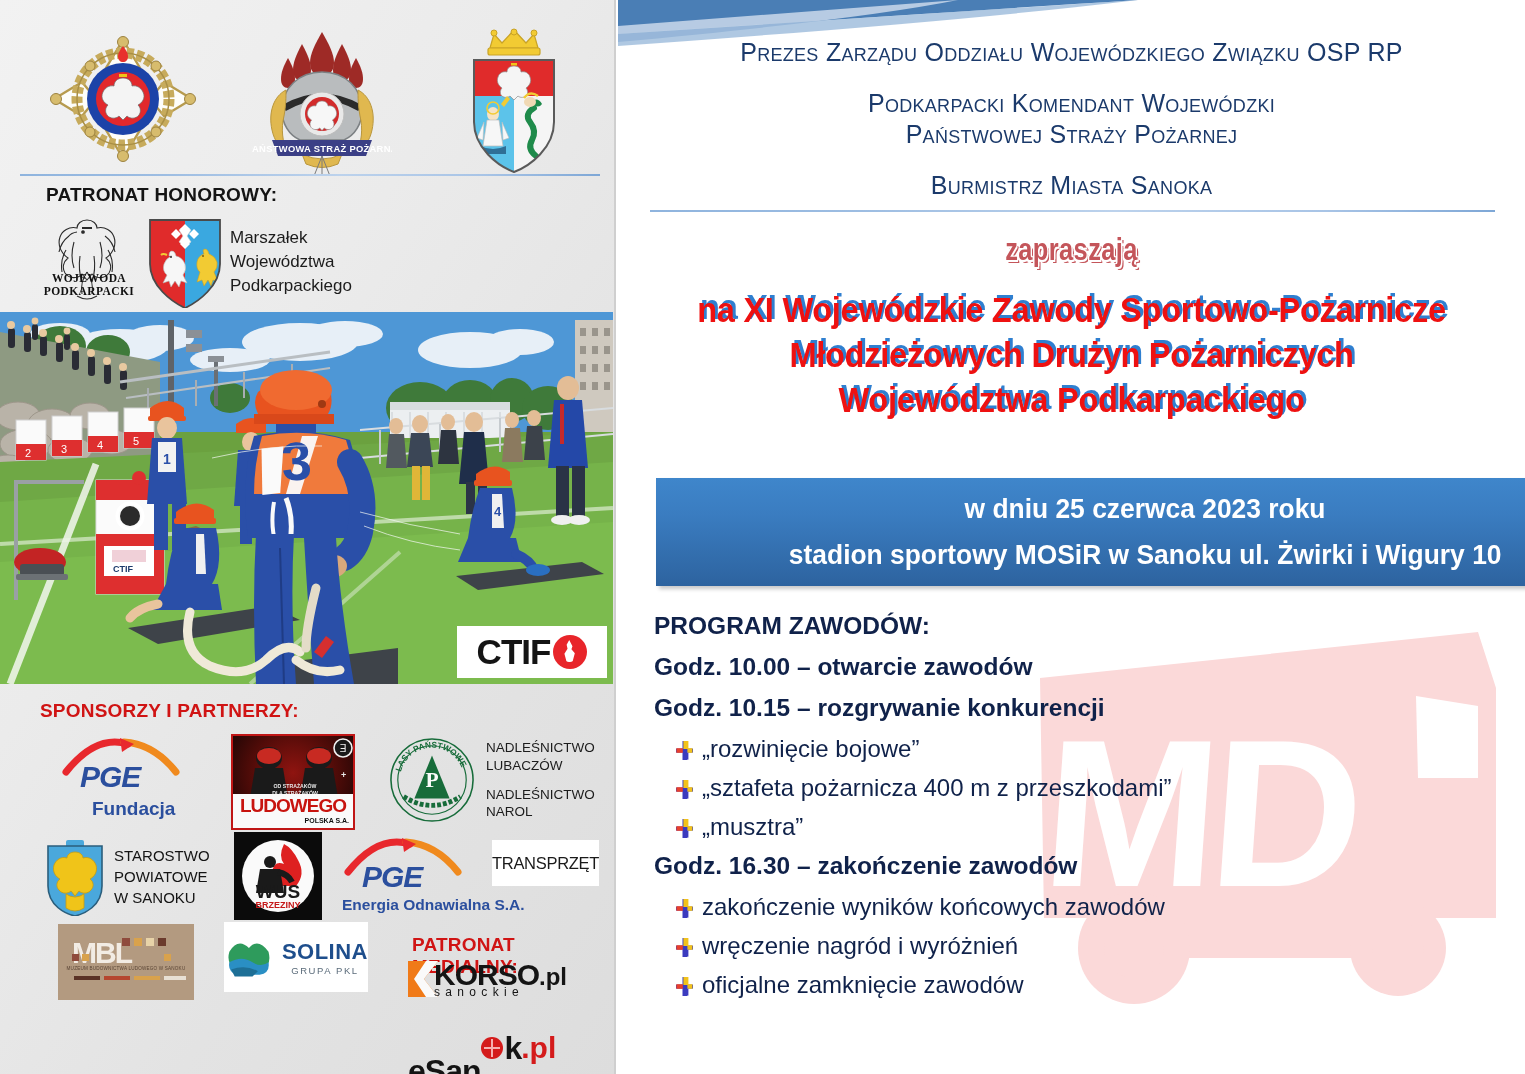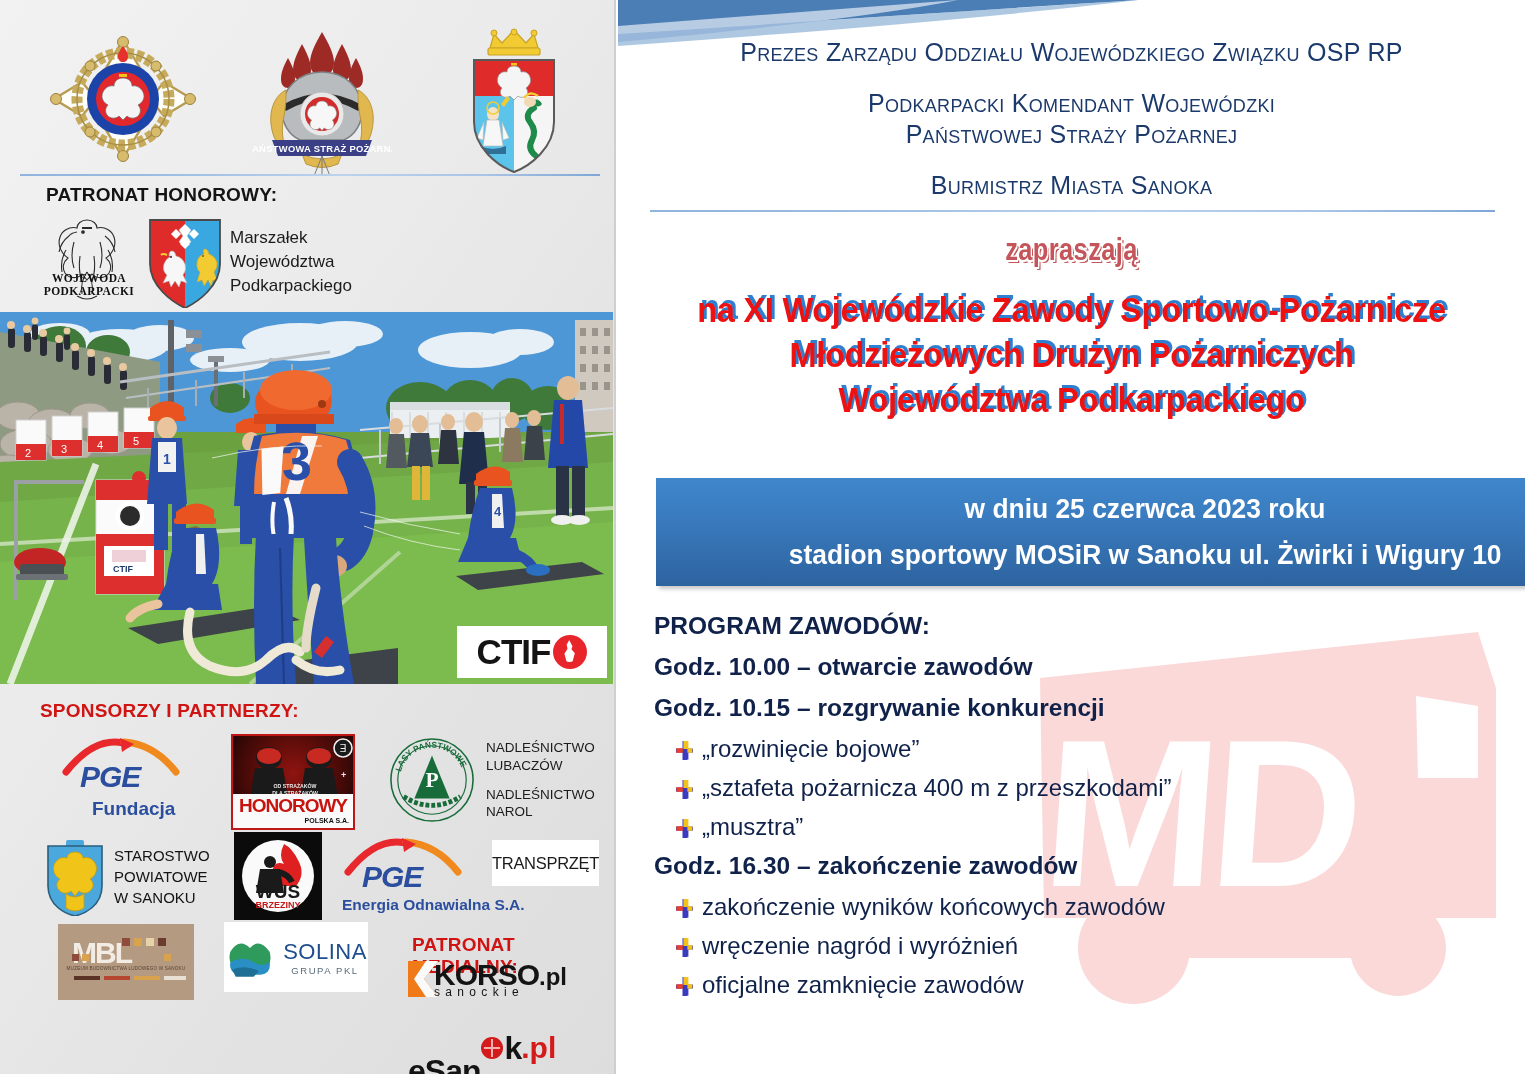--- a/index.html
+++ b/index.html
@@ -654,21 +654,21 @@
               <ellipse cx="36" cy="20" rx="12" ry="8"></ellipse>
               <ellipse cx="86" cy="20" rx="12" ry="8"></ellipse>
             </g>
             <circle cx="110" cy="12" r="9" fill="#1a1a1a" stroke="#f0f0f0" stroke-width="1.6"></circle>
             <text x="110" y="16" font-size="10" fill="#f0f0f0" text-anchor="middle" font-family="Liberation Sans, sans-serif">Ǝ</text>
             <text x="62" y="52" font-size="5.2" fill="#e8e8e8" text-anchor="middle" font-weight="bold" font-family="Liberation Sans, sans-serif">OD STRAŻAKÓW</text>
             <text x="62" y="59" font-size="5.2" fill="#e8e8e8" text-anchor="middle" font-weight="bold" font-family="Liberation Sans, sans-serif">DLA STRAŻAKÓW</text>
             <text x="108" y="42" font-size="9" fill="#e8e8e8" font-weight="bold" font-family="Liberation Sans, sans-serif">+</text>
           </svg>
           <div style="position:absolute;left:0;bottom:0;width:100%;height:34px;background:#fafafa;">
-            <div style="font-size:19px;font-weight:bold;color:#c8140f;letter-spacing:-1px;text-align:center;margin-top:1px;font-family:'Liberation Sans',sans-serif;" data-interactable="false">HONOROWY</div>
+            <div style="font-size:19px;font-weight:bold;color:#c8140f;letter-spacing:-1px;text-align:center;margin-top:1px;font-family:'Liberation Sans',sans-serif;" data-interactable="false">LUDOWEGO</div>
             <div style="font-size:7px;font-weight:bold;color:#111;text-align:right;margin-right:4px;" data-interactable="false">POLSKA S.A.</div>
           </div>
         </div>
       </div>
 
       <div class="sp" style="left:388px; top:14px;" data-interactable="false">
         <svg viewBox="0 0 90 90" width="88" height="88" data-interactable="false">
           <circle cx="45" cy="45" r="42" fill="none" stroke="#176c3a" stroke-width="1.6"></circle>
           <circle cx="45" cy="45" r="35" fill="none" stroke="#176c3a" stroke-width="1.2"></circle>
           <path d="M45 20 l18 44 l-36 0z" fill="#176c3a"></path>
@@ -773,21 +773,21 @@
         </div>
       </div>
 
       <div class="sp sp-box" style="left:224px; top:200px; width:144px; height:70px;" data-interactable="false">
         <svg viewBox="0 0 56 56" width="50" height="50" data-interactable="false">
           <path d="M6 22 q10 -16 22 -4 q10 -12 22 4 q4 16 -8 20 l-28 0 q-12 -6 -8 -20z" fill="#2e9b5c"></path>
           <path d="M6 34 q14 -8 26 0 q10 6 18 0 q2 12 -10 14 l-26 0 q-10 -4 -8 -14z" fill="#2a8fc4"></path>
           <path d="M8 42 q16 -6 30 2 l-6 6 l-20 0z" fill="#1e6f96"></path>
         </svg>
         <div style="margin-left:8px;">
-          <div style="font-size:22px;font-weight:normal;color:#1e4e8c;letter-spacing:.5px;" data-interactable="false">SOLINA</div>
+          <div style="font-size:22px;font-weight:bold;color:#1e4e8c;letter-spacing:.5px;" data-interactable="false">SOLINA</div>
           <div style="font-size:9.5px;color:#5a6b7a;letter-spacing:1.6px;text-align:center;" data-interactable="false">GRUPA PKL</div>
         </div>
       </div>
     </div>
 
     <div class="sec-title" id="patronat-medialny" data-interactable="false">PATRONAT MEDIALNY:</div>
 
     <div style="position:absolute;left:406px;top:958px;display:flex;align-items:center;" data-interactable="false">
       <svg viewBox="0 0 34 40" width="34" height="40" data-interactable="false">
         <path d="M2 2 l30 0 l-14 18 l14 18 l-30 0z" fill="#f07a18"></path>

